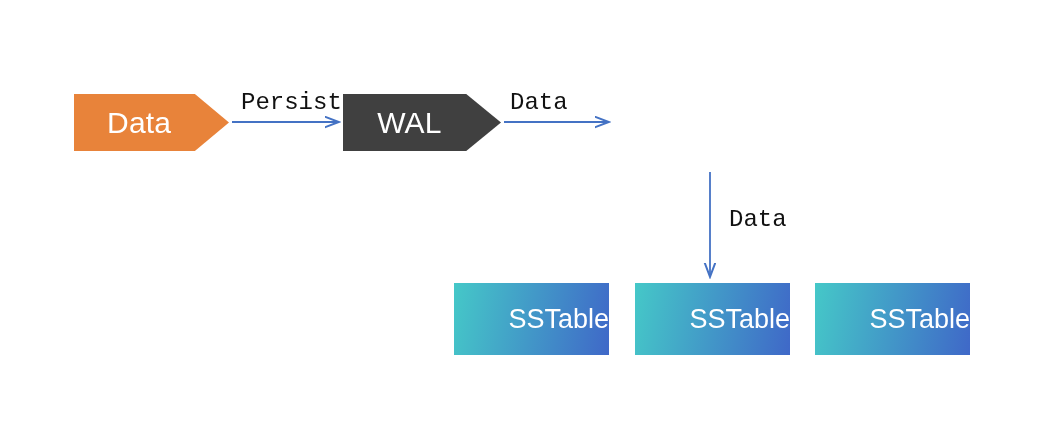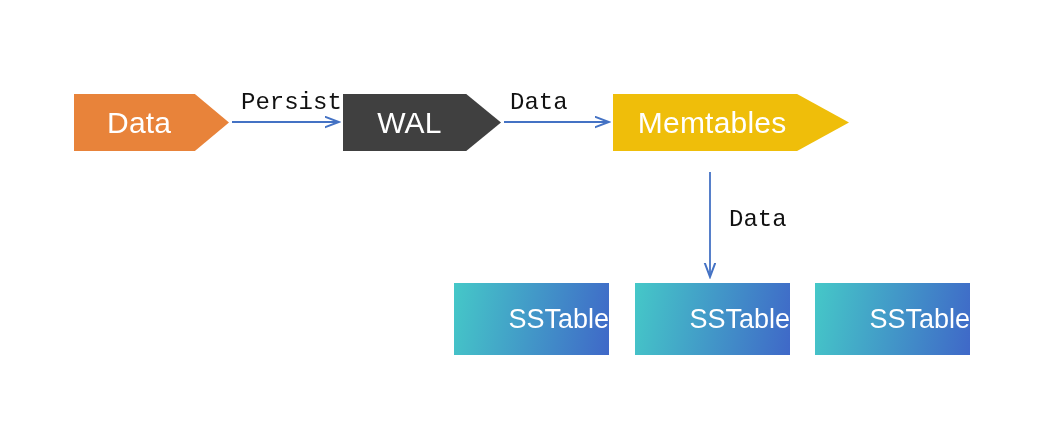--- a/index.html
+++ b/index.html
@@ -85,23 +85,20 @@
   </svg>
 
   <div class="node-shape chevron" id="node-data" style="left:74px; top:94px; width:155px; height:57px; background:#e8833a;">
     <span class="node-label">Data</span>
   </div>
 
   <div class="node-shape chevron" id="node-wal" style="left:343px; top:94px; width:158px; height:57px; background:#404040;">
     <span class="node-label">WAL</span>
   </div>
 
-  <div class="node-shape chevron" id="node-memtables" style="left:613px; top:94px; width:236px; height:57px; background:#efbe0a;">
-    <span class="node-label">Memtables</span>
-  </div>
 
   <div class="edge-label" style="left:241px; top:91px;">Persist</div>
 
   <div class="edge-label" style="left:510px; top:91px;">Data</div>
 
   <div class="edge-label" style="left:729px; top:208px;">Data</div>
 
   <div class="sstable-box" id="sstable-1" style="left:454px; top:283px; width:155px; height:72px;
               background:linear-gradient(100deg,#45c8c8 0%,#3f68c8 100%);">
     <span>SSTable</span>

